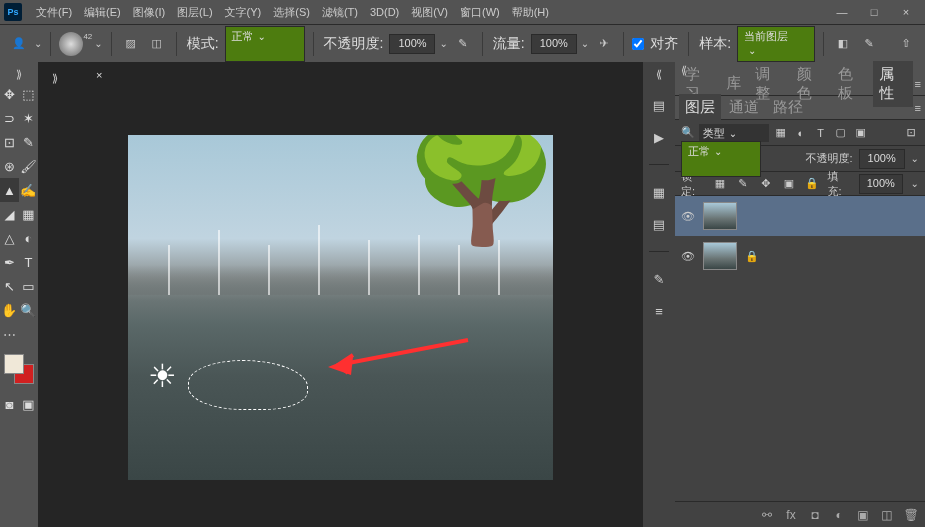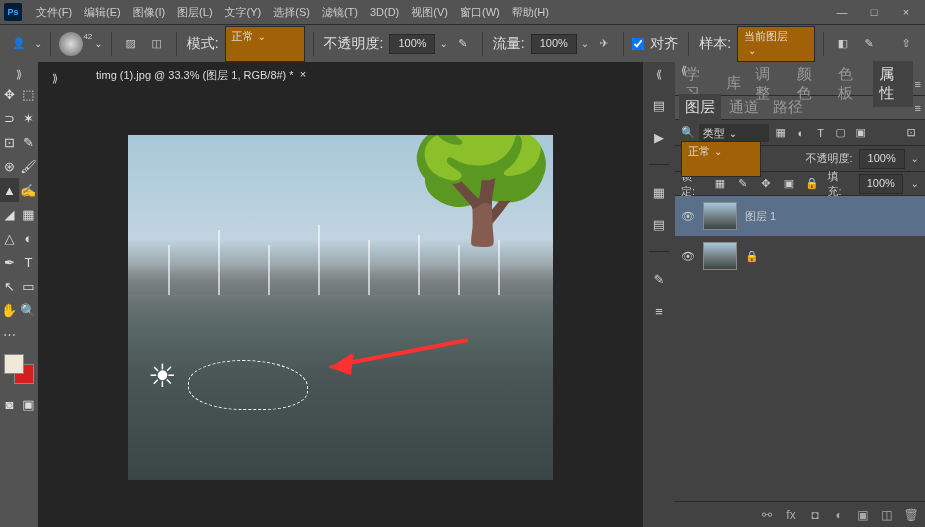--- a/index.html
+++ b/index.html
@@ -6,21 +6,21 @@
 body{width:925px;height:527px;background:#323232;color:#ccc;font-size:11px;overflow:hidden;position:relative}
 .menubar{height:24px;background:#535353;display:flex;align-items:center;padding:0 4px}
 .ps-logo{width:18px;height:18px;background:#001e36;color:#31a8ff;display:flex;align-items:center;justify-content:center;font-size:9px;font-weight:bold;border-radius:2px;margin-right:8px}
 .menu-item{padding:16px 6px;line-height:24px;cursor:pointer}
 .win-controls{margin-left:auto;display:flex;gap:2px}
 .win-btn{width:30px;height:20px;display:flex;align-items:center;justify-content:center;cursor:pointer}
 .optbar{height:38px;background:#535353;border-top:1px solid #2a2a2a;display:flex;align-items:center;padding:0 8px;gap:4px}
 .opt-icon{width:22px;height:22px;display:flex;align-items:center;justify-content:center}
 .opt-sep{width:1px;height:24px;background:#3a3a3a;margin:0 4px}
 .opt-label{font-size:14px;color:#ddd;padding:0 2px}
-.opt-select{background:#a16207;border:1px solid #2a2a2a;color:#ddd;padding:2px 18px 2px 6px;font-size:11px;height:36px;position:relative}
+.opt-select{background:#4d7c0f;border:1px solid #2a2a2a;color:#ddd;padding:2px 18px 2px 6px;font-size:11px;height:36px;position:relative}
 .opt-num{background:#3a3a3a;border:1px solid #2a2a2a;color:#ddd;padding:2px 4px;width:46px;font-size:11px;height:20px;text-align:center}
 .opt-check{width:12px;height:12px}
 .main-area{display:flex;height:465px}
 .left-tools{width:38px;background:#535353;padding-top:4px}
 .tool-dbl{width:14px;height:10px;margin:2px auto 4px;display:flex;justify-content:center}
 .tool-row{display:flex}
 .tool{width:19px;height:24px;display:flex;align-items:center;justify-content:center;cursor:pointer;font-size:13px;color:#ddd}
 .tool.active{background:#3a3a3a}
 .color-swatch{width:30px;height:30px;margin:8px auto;position:relative}
 .sw-fg{width:20px;height:20px;border:1px solid #888;position:absolute;top:0;left:0}
@@ -178,21 +178,20 @@
     <div class="tool-row">
         <div class="tool">◙</div>
         <div class="tool">▣</div>
       </div>
   </div>
 
   <div class="center">
     <div class="doc-tabs">
       <div class="tool-dbl">⟫</div>
       <div class="doc-tab">
-        <span>timg (1).jpg @ 33.3% (图层 1, RGB/8#) *</span>
         <span class="doc-close">×</span>
       </div>
     </div>
     <div class="canvas-wrap">
       <div class="canvas">
         <div class="mtn"></div>
         <div class="fountain" style="left:40px;height:50px"></div>
         <div class="fountain" style="left:90px;height:65px"></div>
         <div class="fountain" style="left:140px;height:50px"></div>
         <div class="fountain" style="left:190px;height:70px"></div>
@@ -267,21 +266,20 @@
         <span class="lp-icn">▣</span>
         <span class="lp-icn">🔒</span>
         <span style="margin-left:auto">填充:</span>
         <div class="opt-num">100%</div>
         <span style="font-size:10px">⌄</span>
       </div>
       <div class="layer-list">
         <div class="layer-item selected">
           <span class="eye">👁</span>
           <div class="thumb"></div>
-          <span class="layer-name">图层 1</span>
         </div>
         <div class="layer-item">
           <span class="eye">👁</span>
           <div class="thumb"></div>
           <span class="lock-icn">🔒</span>
         </div>
       </div>
       <div class="layer-actions">
         <span class="la-icn">⚯</span>
         <span class="la-icn">fx</span>

